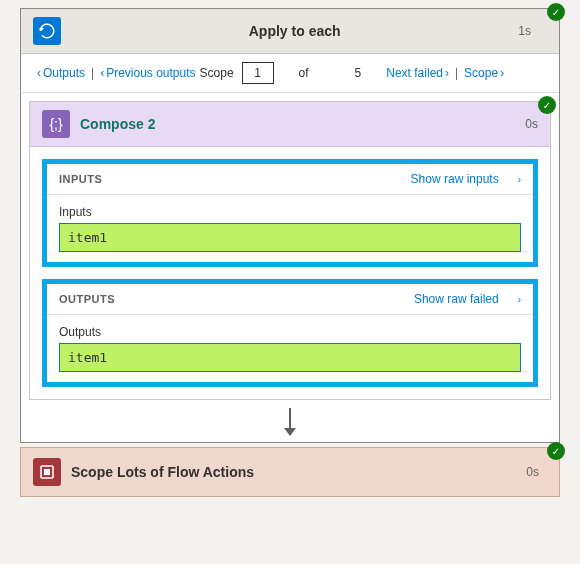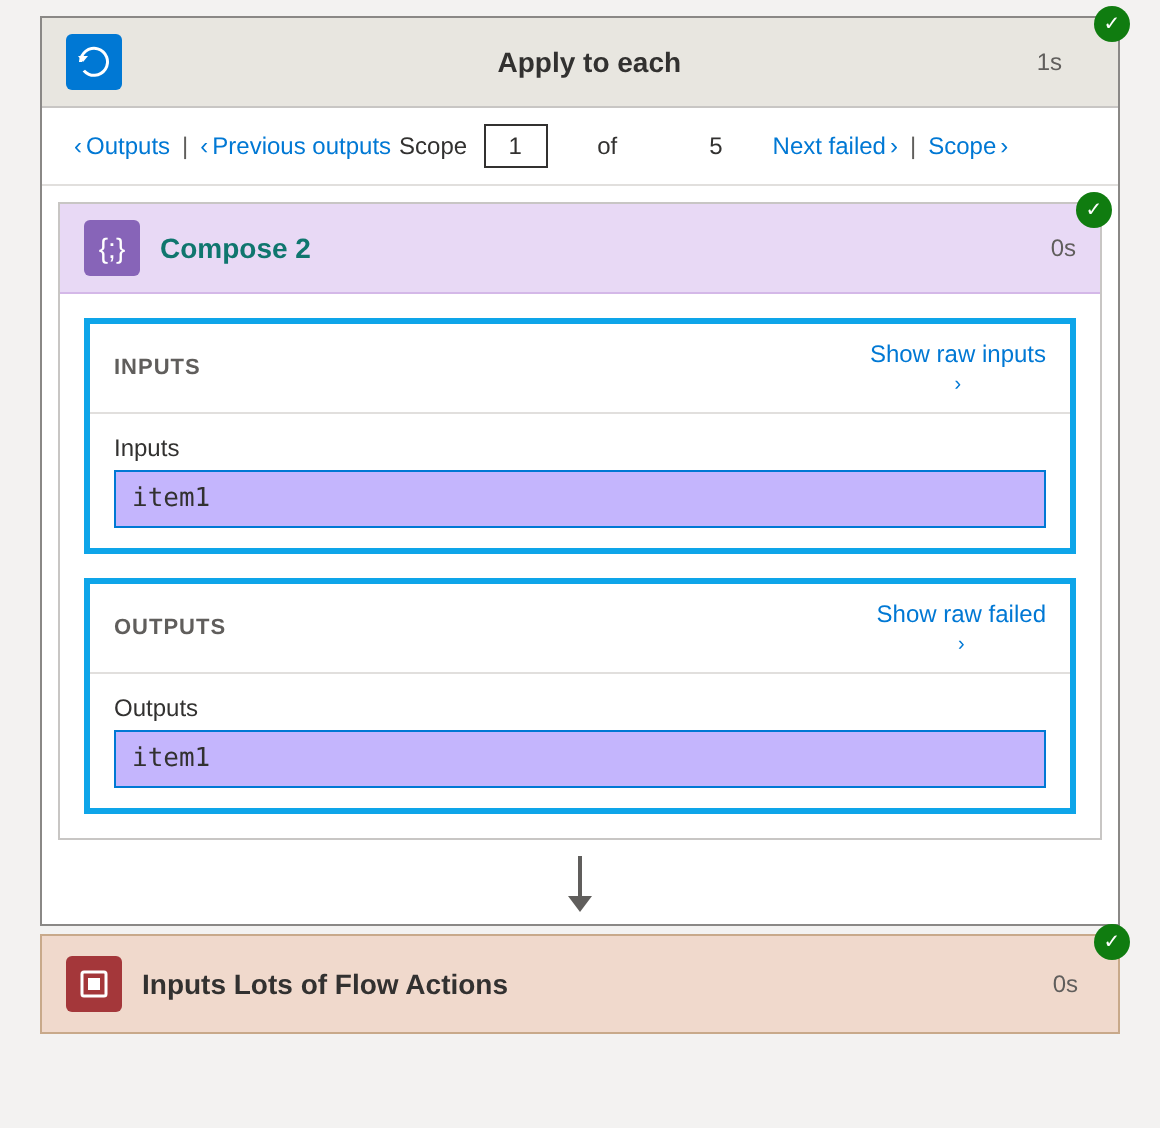--- a/index.html
+++ b/index.html
@@ -184,21 +184,21 @@
       color: white;
       font-size: 10px;
       position: absolute;
       top: -6px;
       right: -6px;
     }
 
     
     .section-panel {
       margin: 12px;
-      border: 3px solid #0ea5e9;
+      border: 5px solid #0ea5e9;
       background: white;
     }
 
     .section-header {
       display: flex;
       align-items: center;
       justify-content: space-between;
       padding: 8px 12px;
       border-bottom: 1px solid #e1dfdd;
     }
@@ -209,41 +209,40 @@
       color: #605e5c;
       letter-spacing: 0.5px;
     }
 
     .show-raw-link {
       display: flex;
       align-items: center;
       color: #0078d4;
       font-size: 12px;
       cursor: pointer;
-      gap: 3px;
-      flex-direction: column;
+      gap: 19px;
     }
 
     .field-area {
       padding: 10px 12px;
     }
 
     .field-label {
       font-size: 12px;
       color: #323130;
       margin-bottom: 4px;
     }
 
     .field-value {
       border: 1.5px solid #0078d4;
       padding: 6px 8px;
       font-size: 13px;
       color: #323130;
       font-family: 'Consolas', monospace;
-      background: #c4b5fd;
+      background: #bef264;
       width: 100%;
     }
 
     .arrow-line {
       width: 1.5px;
       height: 20px;
       background: #605e5c;
     }
 
     .arrow-head {
@@ -412,18 +411,18 @@
 
   </div>
 
   <div class="scope-block">
     <div class="scope-icon">
       <svg width="16" height="16" viewBox="0 0 16 16" fill="white">
         <rect x="2" y="2" width="12" height="12" rx="1" ry="1" fill="none" stroke="white" stroke-width="1.5"></rect>
         <rect x="5" y="5" width="6" height="6" fill="white"></rect>
       </svg>
     </div>
-    <span class="scope-title">Inputs Lots of Flow Actions</span>
+    <span class="scope-title">Scope Lots of Flow Actions</span>
     <span class="scope-duration">0s</span>
     <div class="scope-success">✓</div>
   </div>
 
 </div>
 
 </body></html>

